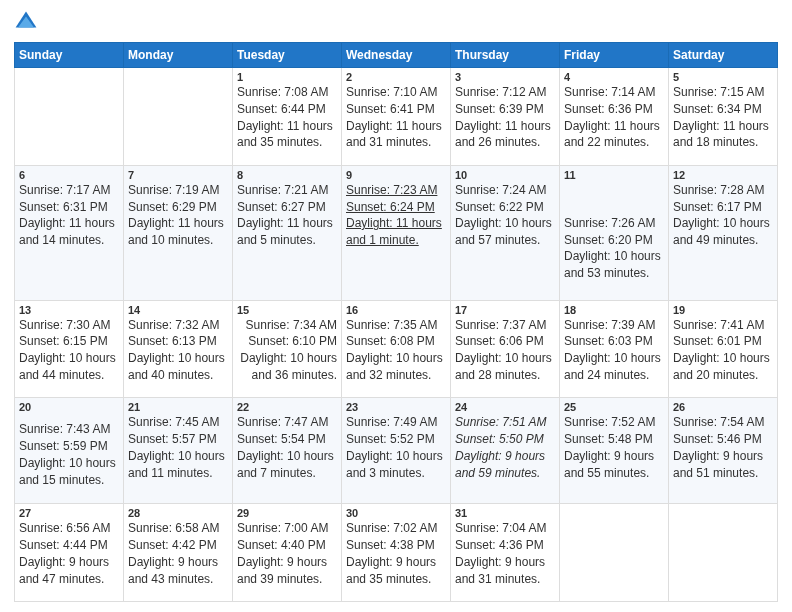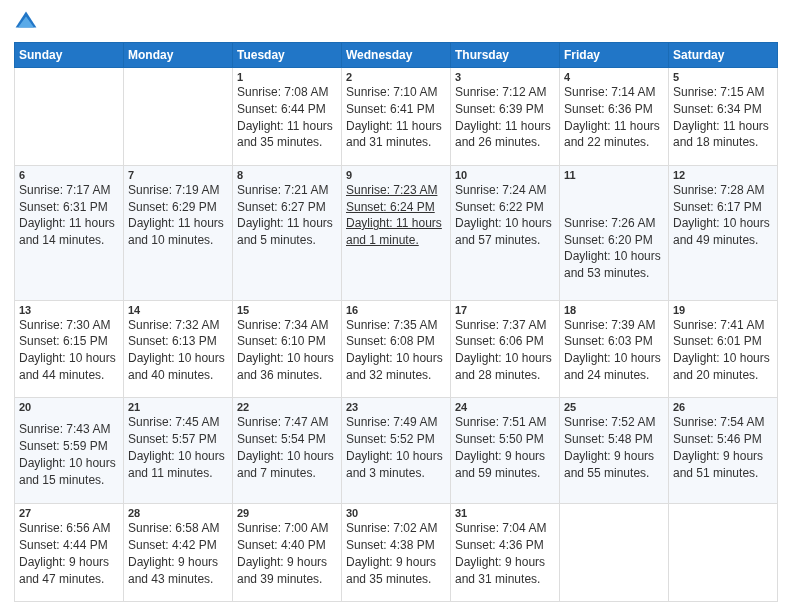--- a/index.html
+++ b/index.html
@@ -231,21 +231,21 @@
           </td>
           <td>
             <span class="day-num">14</span>
             <div class="day-info" style="white-space: pre-line;">Sunrise: 7:32 AM
 Sunset: 6:13 PM
 Daylight: 10 hours
 and 40 minutes.</div>
           </td>
           <td>
             <span class="day-num">15</span>
-            <div class="day-info" style="white-space: pre-line;">Sunrise: 7:34 AM
+            <div class="day-info" style="white-space: pre-line; text-align: right;">Sunrise: 7:34 AM
 Sunset: 6:10 PM
 Daylight: 10 hours
 and 36 minutes.</div>
           </td>
           <td>
             <span class="day-num">16</span>
             <div class="day-info" style="white-space: pre-line;">Sunrise: 7:35 AM
 Sunset: 6:08 PM
 Daylight: 10 hours
 and 32 minutes.</div>
@@ -296,21 +296,21 @@
           </td>
           <td>
             <span class="day-num">23</span>
             <div class="day-info" style="white-space: pre-line;">Sunrise: 7:49 AM
 Sunset: 5:52 PM
 Daylight: 10 hours
 and 3 minutes.</div>
           </td>
           <td>
             <span class="day-num">24</span>
-            <div class="day-info" style="white-space: pre-line;">Sunrise: 7:51 AM
+            <div class="day-info" style="white-space: pre-line; font-style: italic;">Sunrise: 7:51 AM
 Sunset: 5:50 PM
 Daylight: 9 hours
 and 59 minutes.</div>
           </td>
           <td>
             <span class="day-num">25</span>
             <div class="day-info" style="white-space: pre-line;">Sunrise: 7:52 AM
 Sunset: 5:48 PM
 Daylight: 9 hours
 and 55 minutes.</div>

